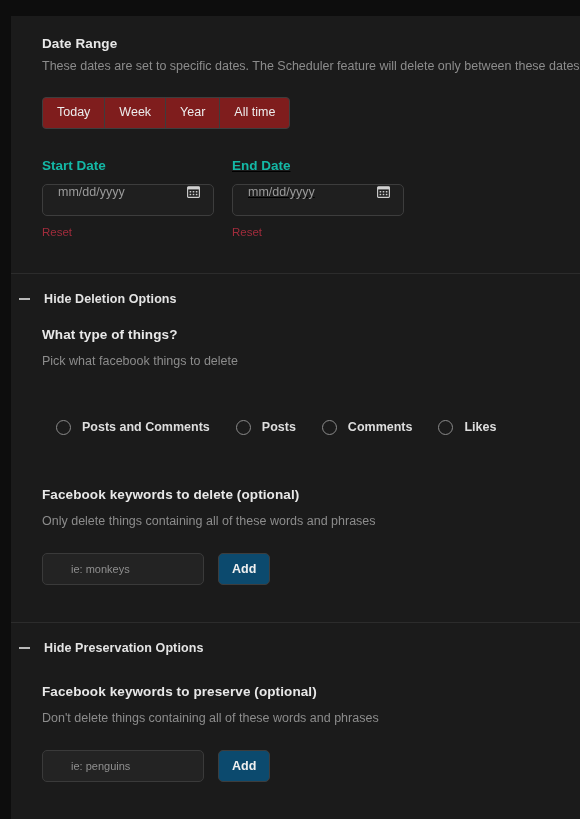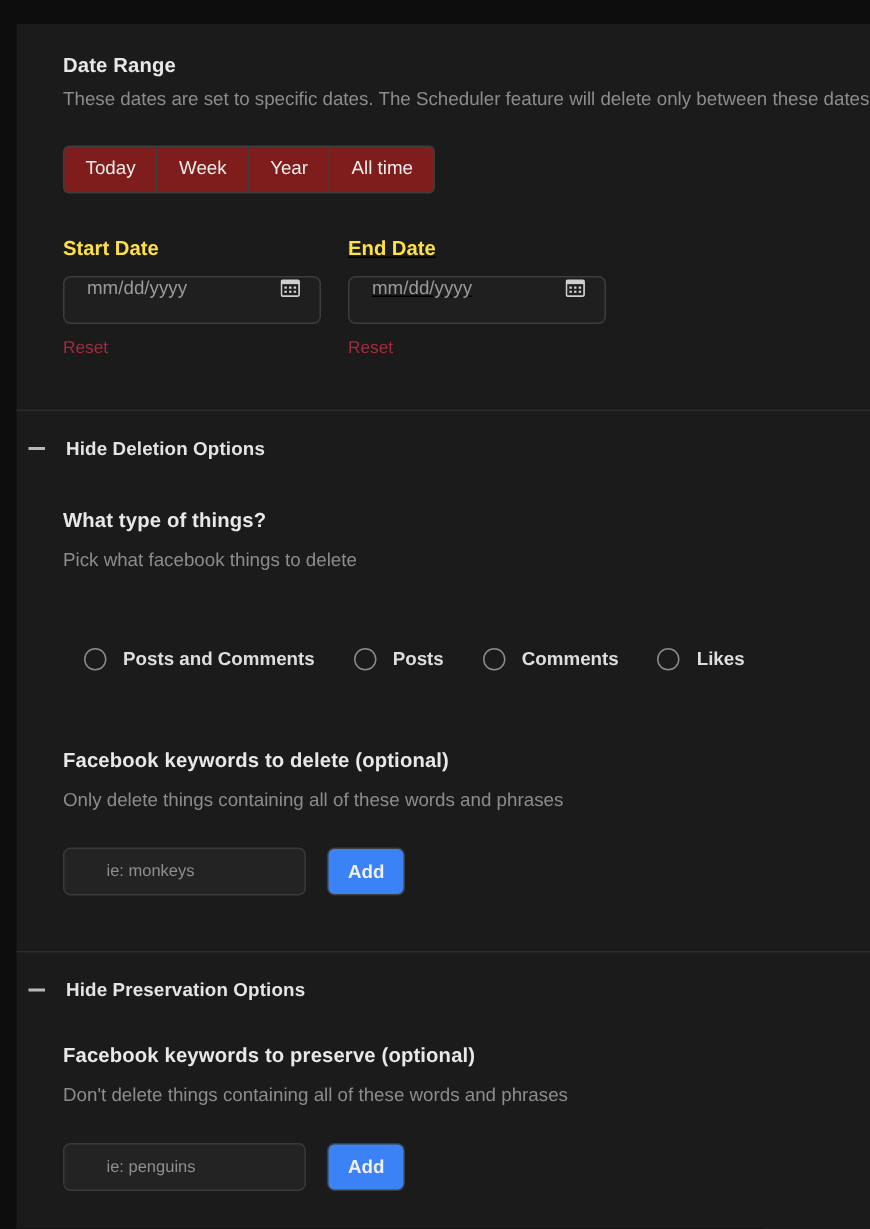--- a/index.html
+++ b/index.html
@@ -94,21 +94,21 @@
     display: flex;
     margin-top: 28px;
   }
 
   .date-col { width: 186px; }
   .date-col + .date-col { margin-left: 4px; text-decoration: underline; }
 
   .field-label {
     font-size: 13.5px;
     font-weight: bold;
-    color: #fde047;
+    color: #14b8a6;
     line-height: 18px;
     margin-bottom: 9px;
   }
 
   .date-input-wrap {
     position: relative;
     width: 172px;
     height: 32px;
     border: 1px solid #3d3d3d;
     border-radius: 5px;
@@ -220,21 +220,21 @@
     font-size: 11px;
     padding: 0 28px;
     outline: none;
   }
   .kw-input::placeholder { color: #8f8f8f; }
 
   .add-btn {
     margin-left: 14px;
     height: 32px;
     min-width: 52px;
-    background: #3b82f6;
+    background: #0c4a6e;
     border: 1px solid #3d3d3d;
     border-radius: 5px;
     color: #f0f0f0;
     font-family: "Liberation Sans", sans-serif;
     font-size: 12.5px;
     font-weight: bold;
     cursor: pointer;
     padding: 0 13px;
   }
 
@@ -309,21 +309,21 @@
     <div style="height:33px"></div>
     <div class="section-divider"></div>
 
     <div class="section">
 
       <div class="collapse-head">
         <span class="minus-icon"></span>
         <span class="collapse-title">Hide Deletion Options</span>
       </div>
 
-      <div class="sub-block" style="margin-top:30px;">
+      <div class="sub-block" style="margin-top:18px;">
         <div class="heading">What type of things?</div>
         <div class="sub-desc">Pick what facebook things to delete</div>
 
         <div class="radio-row">
           <label class="radio-item">
             <span class="radio-dot"></span>
             <span class="radio-label">Posts and Comments</span>
           </label>
           <label class="radio-item">
             <span class="radio-dot"></span>

